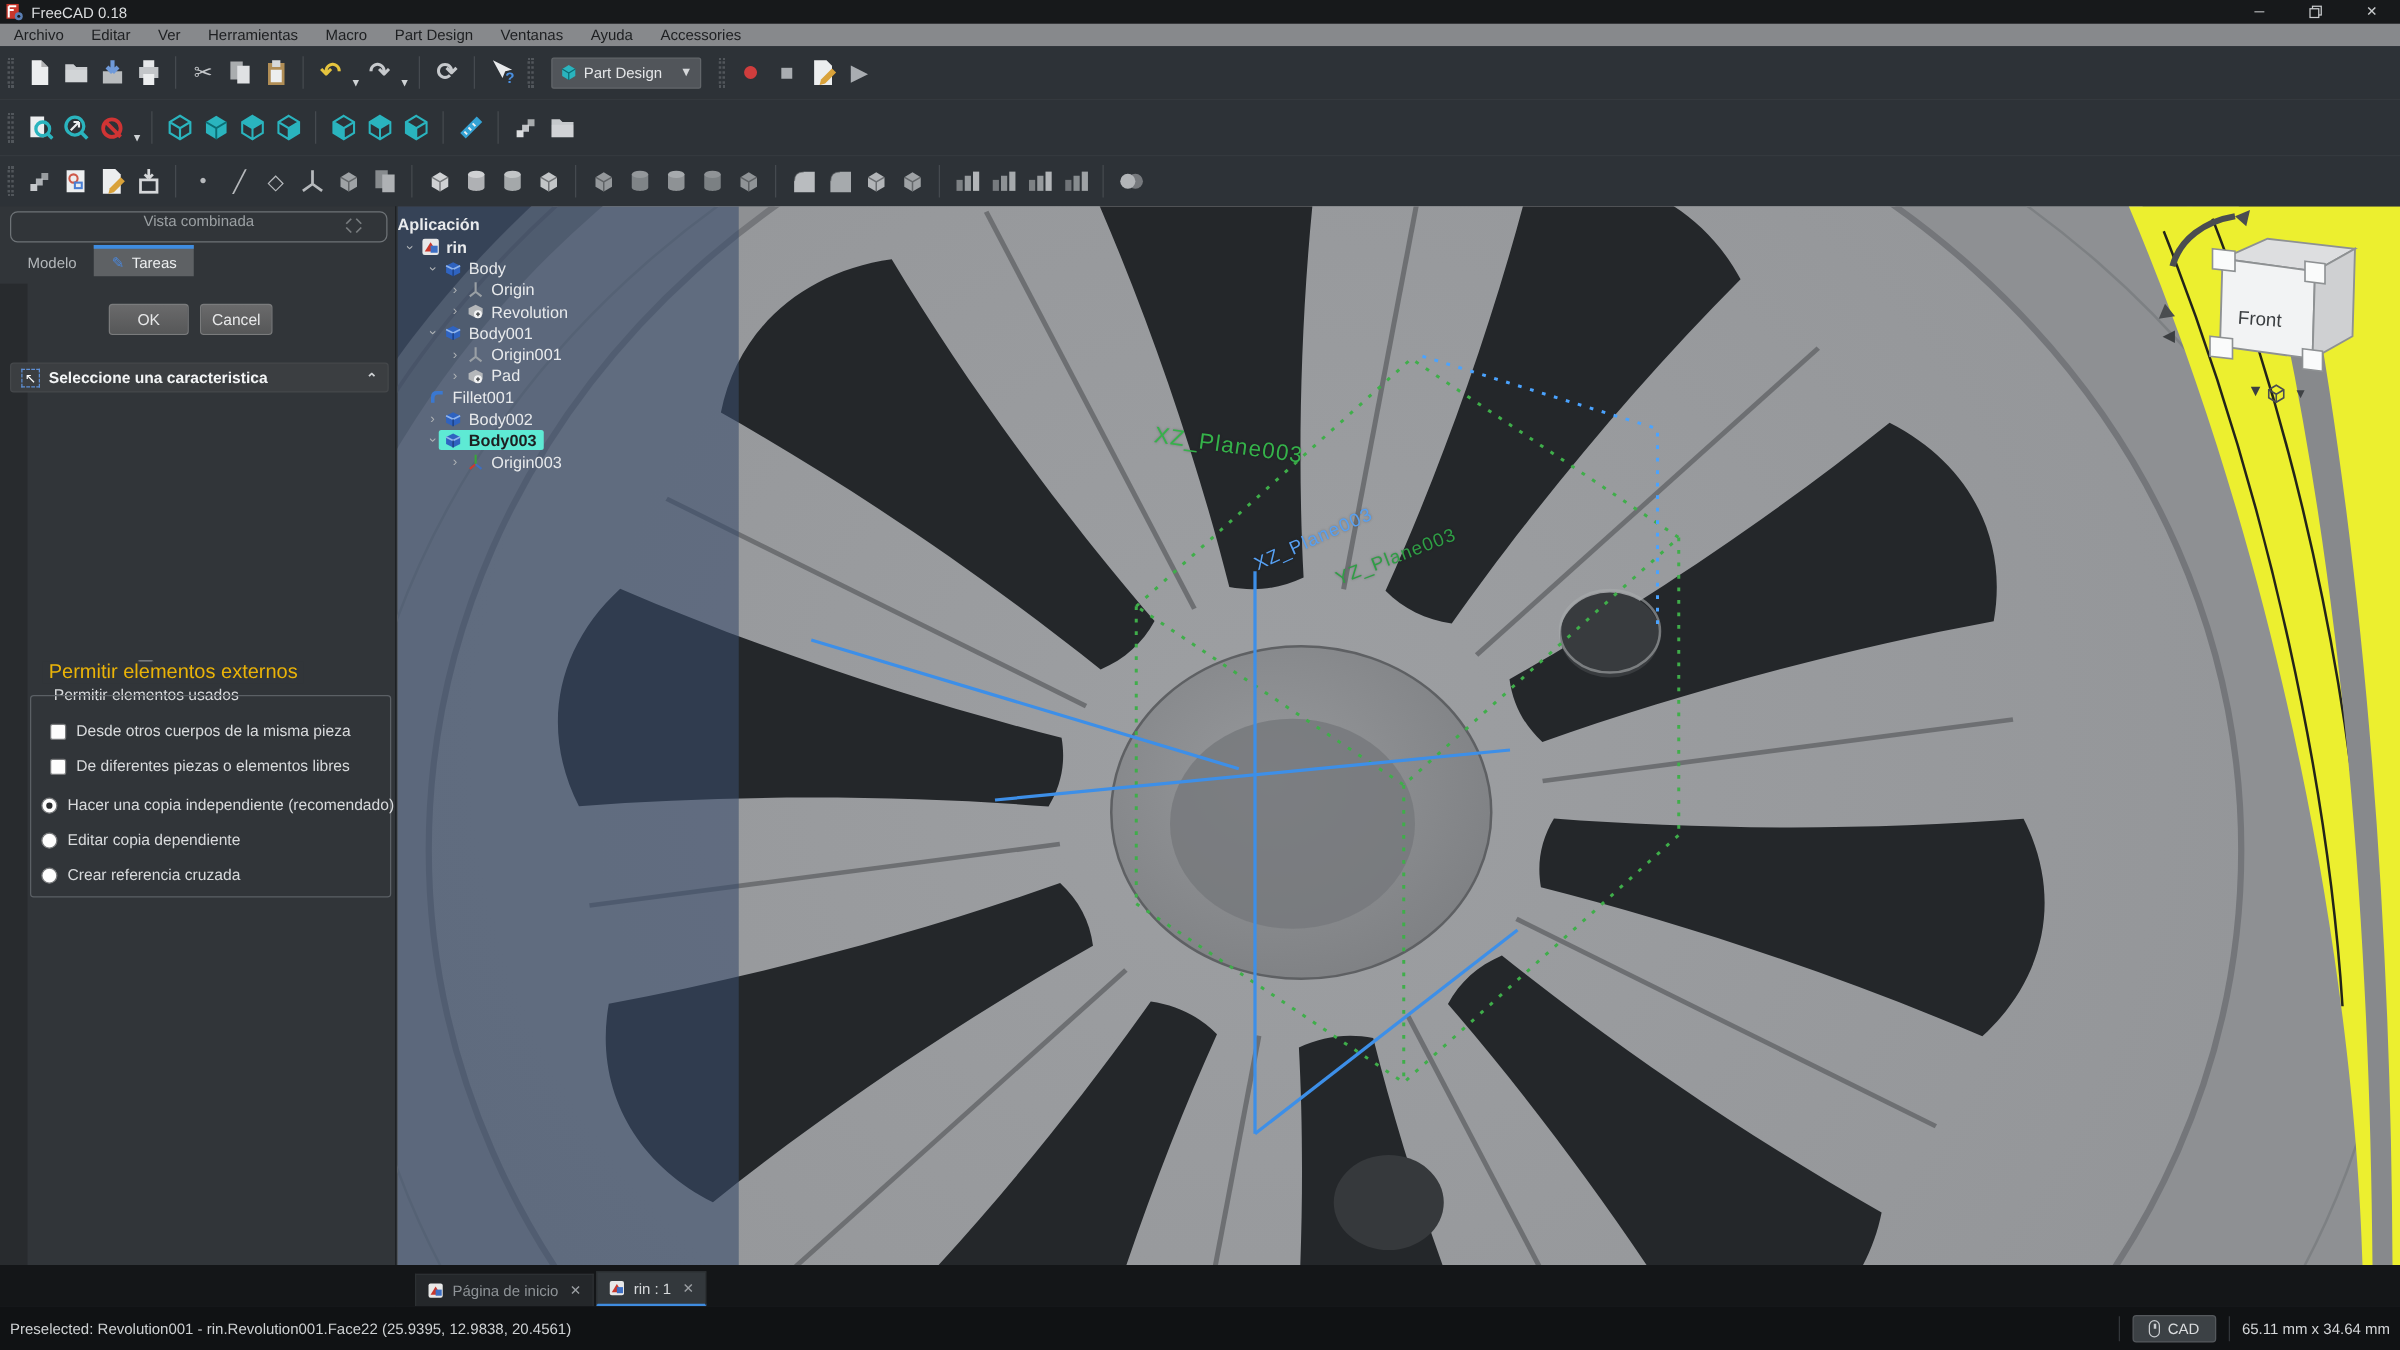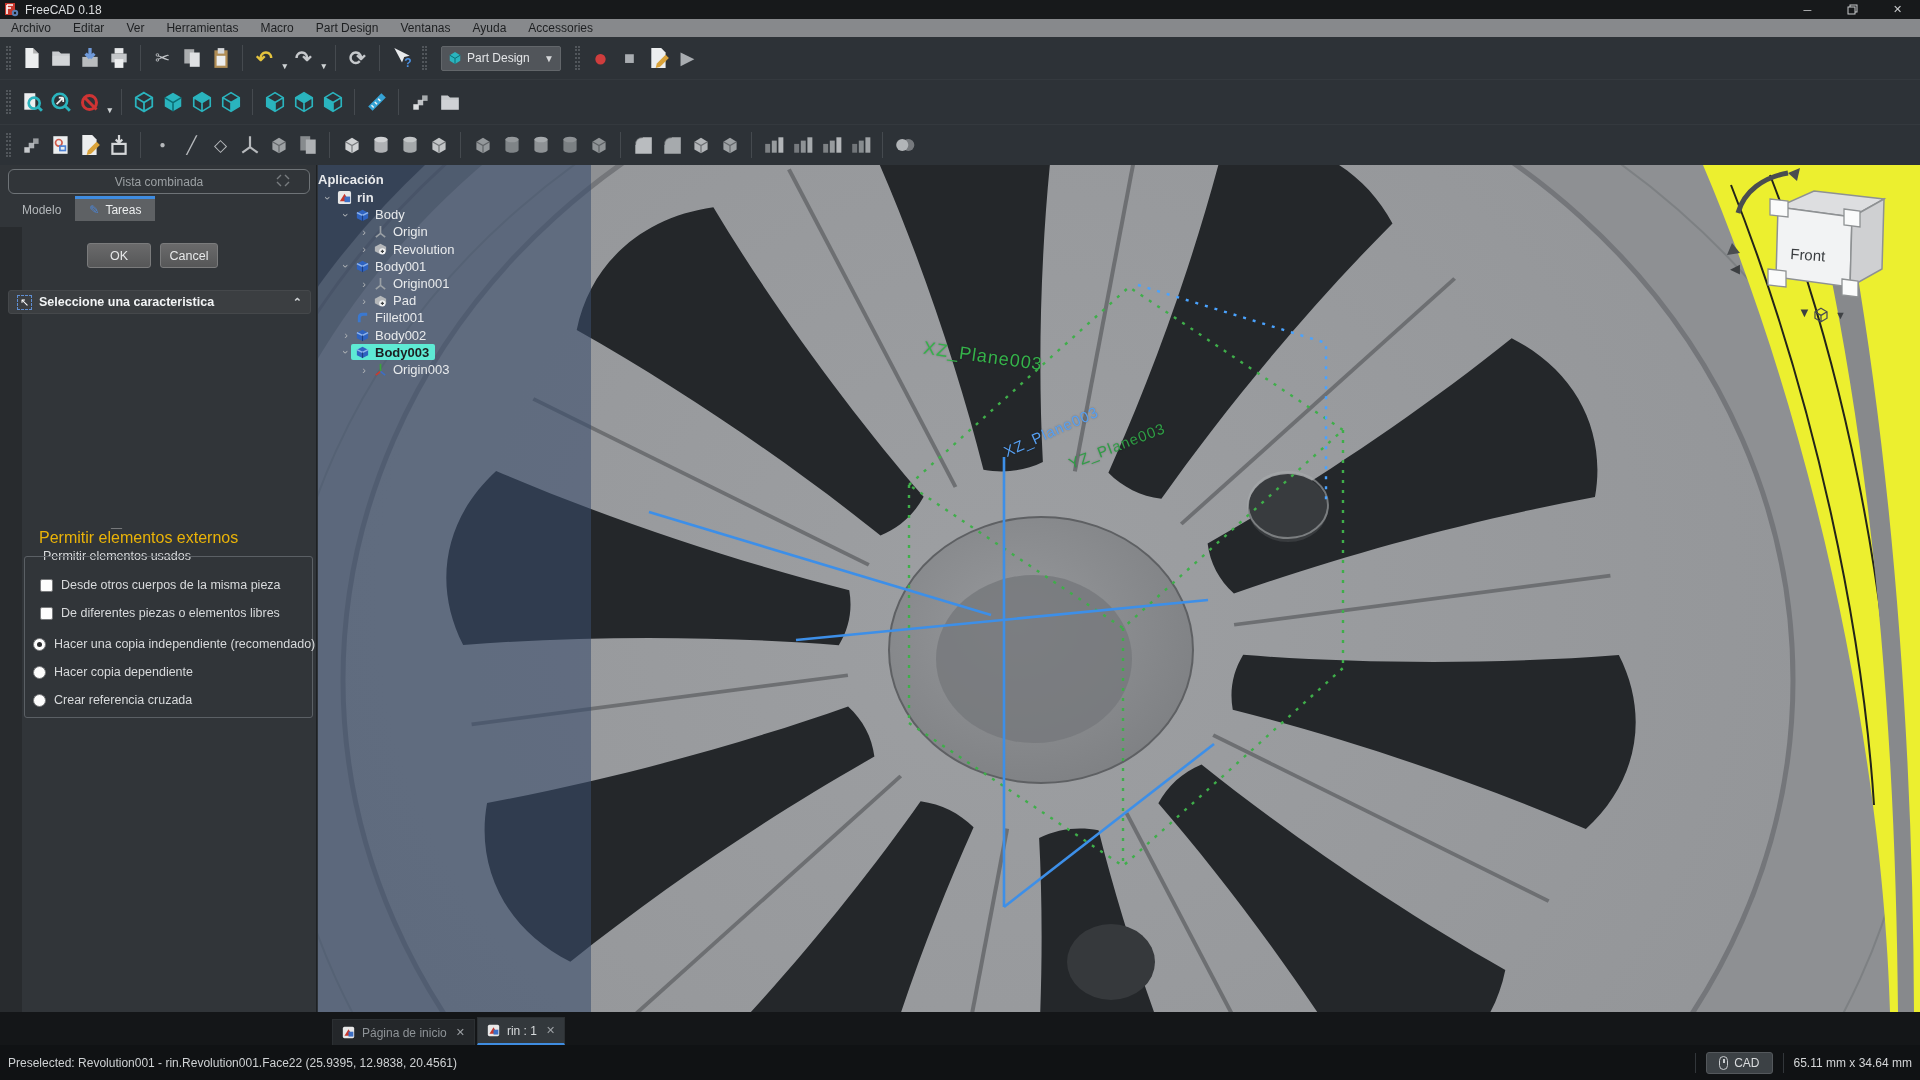--- a/index.html
+++ b/index.html
@@ -37,21 +37,21 @@
   .wbsel{height:25px;width:120px;background:#51555a;border:1px solid #62666a;border-radius:2px;
     display:flex;align-items:center;gap:5px;padding:0 6px;margin:0 8px;color:#e4e6e8;font-size:12px;}
   .wbsel .chev{margin-left:auto;font-size:10px;color:#d6d8da;}
 
   
   .main{position:absolute;left:0;top:165px;width:1920px;height:847px;}
   
   .dock{position:absolute;left:0;top:0;width:317px;height:880px;background:#313539;border-right:1px solid #1e2124;}
   .dock-strip{position:absolute;left:0;top:62px;width:22px;height:818px;background:#282b2e;}
   .cv-header{position:absolute;left:8px;top:4px;width:302px;height:25px;border:1px solid #6e7377;border-radius:6px;
-    display:flex;align-items:center;justify-content:center;color:#9ba0a3;font-size:12px;}
+    display:flex;align-items:flex-start;justify-content:center;color:#9ba0a3;font-size:12px;}
   .cv-float{position:absolute;right:26px;top:9px;width:14px;height:13px;opacity:.8;}
   .cv-tabs{position:absolute;left:8px;top:31px;height:25px;display:flex;align-items:flex-end;font-size:12px;}
   .cv-tab{padding:4px 14px;color:#b3b7ba;}
   .cv-tab.active{background:#5e6164;border-top:3px solid #3f8ce0;color:#edeff0;display:flex;gap:6px;align-items:center;}
   .cv-tab .pencil{color:#4b86d8;font-size:12px;}
   .btn{position:absolute;height:25px;background:linear-gradient(#6a6a6b,#565758);border:1px solid #7a7b7c;
     border-radius:3px;color:#e7e8e9;font-size:12.5px;display:flex;align-items:center;justify-content:center;}
   .task-hd{position:absolute;left:8px;top:125px;width:303px;height:24px;background:#3b3e41;border:1px solid #45484b;
     border-radius:3px;display:flex;align-items:center;padding:0 8px;gap:7px;}
   .task-hd .cap{font-weight:bold;font-size:12.5px;color:#f2f4f5;}
@@ -594,21 +594,21 @@
         <span class="ckbox"></span>
         <span>De diferentes piezas o elementos libres</span>
       </div>
       <div id="radio-rows">
           <div class="ckrow" style="left: 33px; top: 472px;">
             <span class="rdot on"></span>
             <span>Hacer una copia independiente (recomendado)</span>
           </div>
           <div class="ckrow" style="left: 33px; top: 500px;">
             <span class="rdot"></span>
-            <span>Hacer copia dependiente</span>
+            <span>Editar copia dependiente</span>
           </div>
           <div class="ckrow" style="left: 33px; top: 528px;">
             <span class="rdot"></span>
             <span>Crear referencia cruzada</span>
           </div>
         </div>
     </div>
 
     <div class="viewport">
       <svg class="scene" viewBox="0 0 1602 847" preserveAspectRatio="none">
@@ -820,21 +820,21 @@
                 <span class="tico">
                   <svg width="15" height="15" viewBox="0 0 16 16">
                     <path d="M2 6l6-3 6 3v5l-6 3-6-3z" fill="#b4b7ba"></path>
                     <circle cx="10" cy="11" r="3.4" fill="#f2f3f4"></circle>
                     <path d="M10 9.3v3.4M8.3 11h3.4" stroke="#3c4043" stroke-width="1.2"></path>
                   </svg>
                 </span>
                 <span class="tlbl">Pad</span>
               </span>
             </div>
-            <div class="trow" style="left: 21px; top: 144.4px; align-items: center;">
+            <div class="trow" style="left: 8px; top: 144.4px; align-items: center;">
               <span class="texp"></span>
               <span class="tsel-wrap">
                 <span class="tico">
                   <svg width="15" height="15" viewBox="0 0 16 16">
                     <path d="M3 13V8q0-5 5-5h5v3h-4q-3 0-3 3v4z" fill="#3a78d0"></path>
                   </svg>
                 </span>
                 <span class="tlbl">Fillet001</span>
               </span>
             </div>

